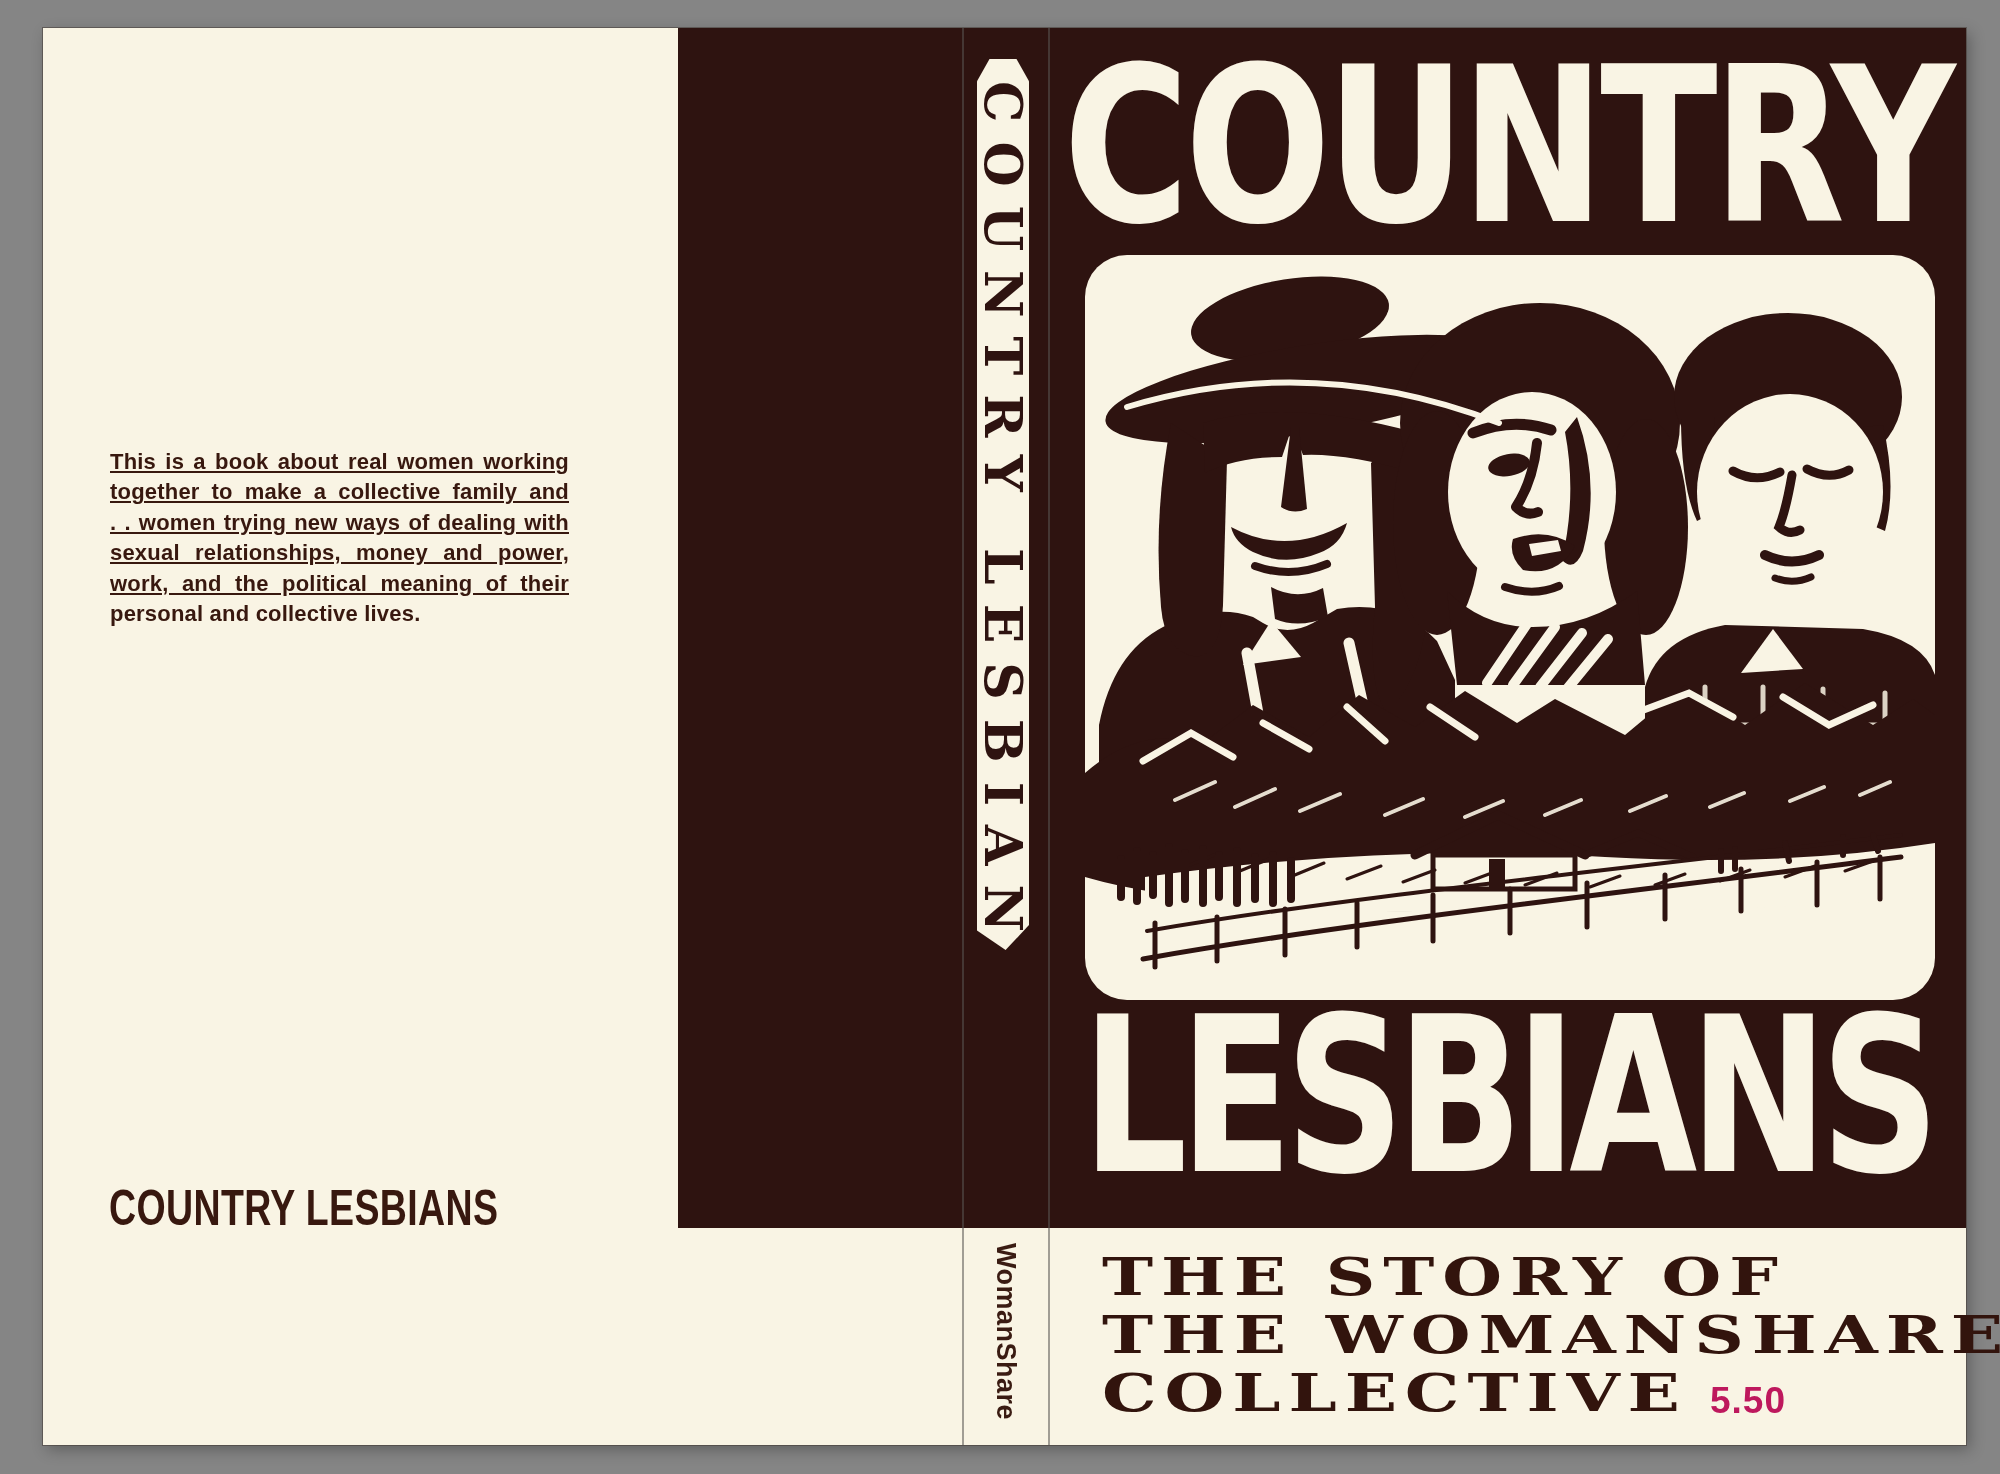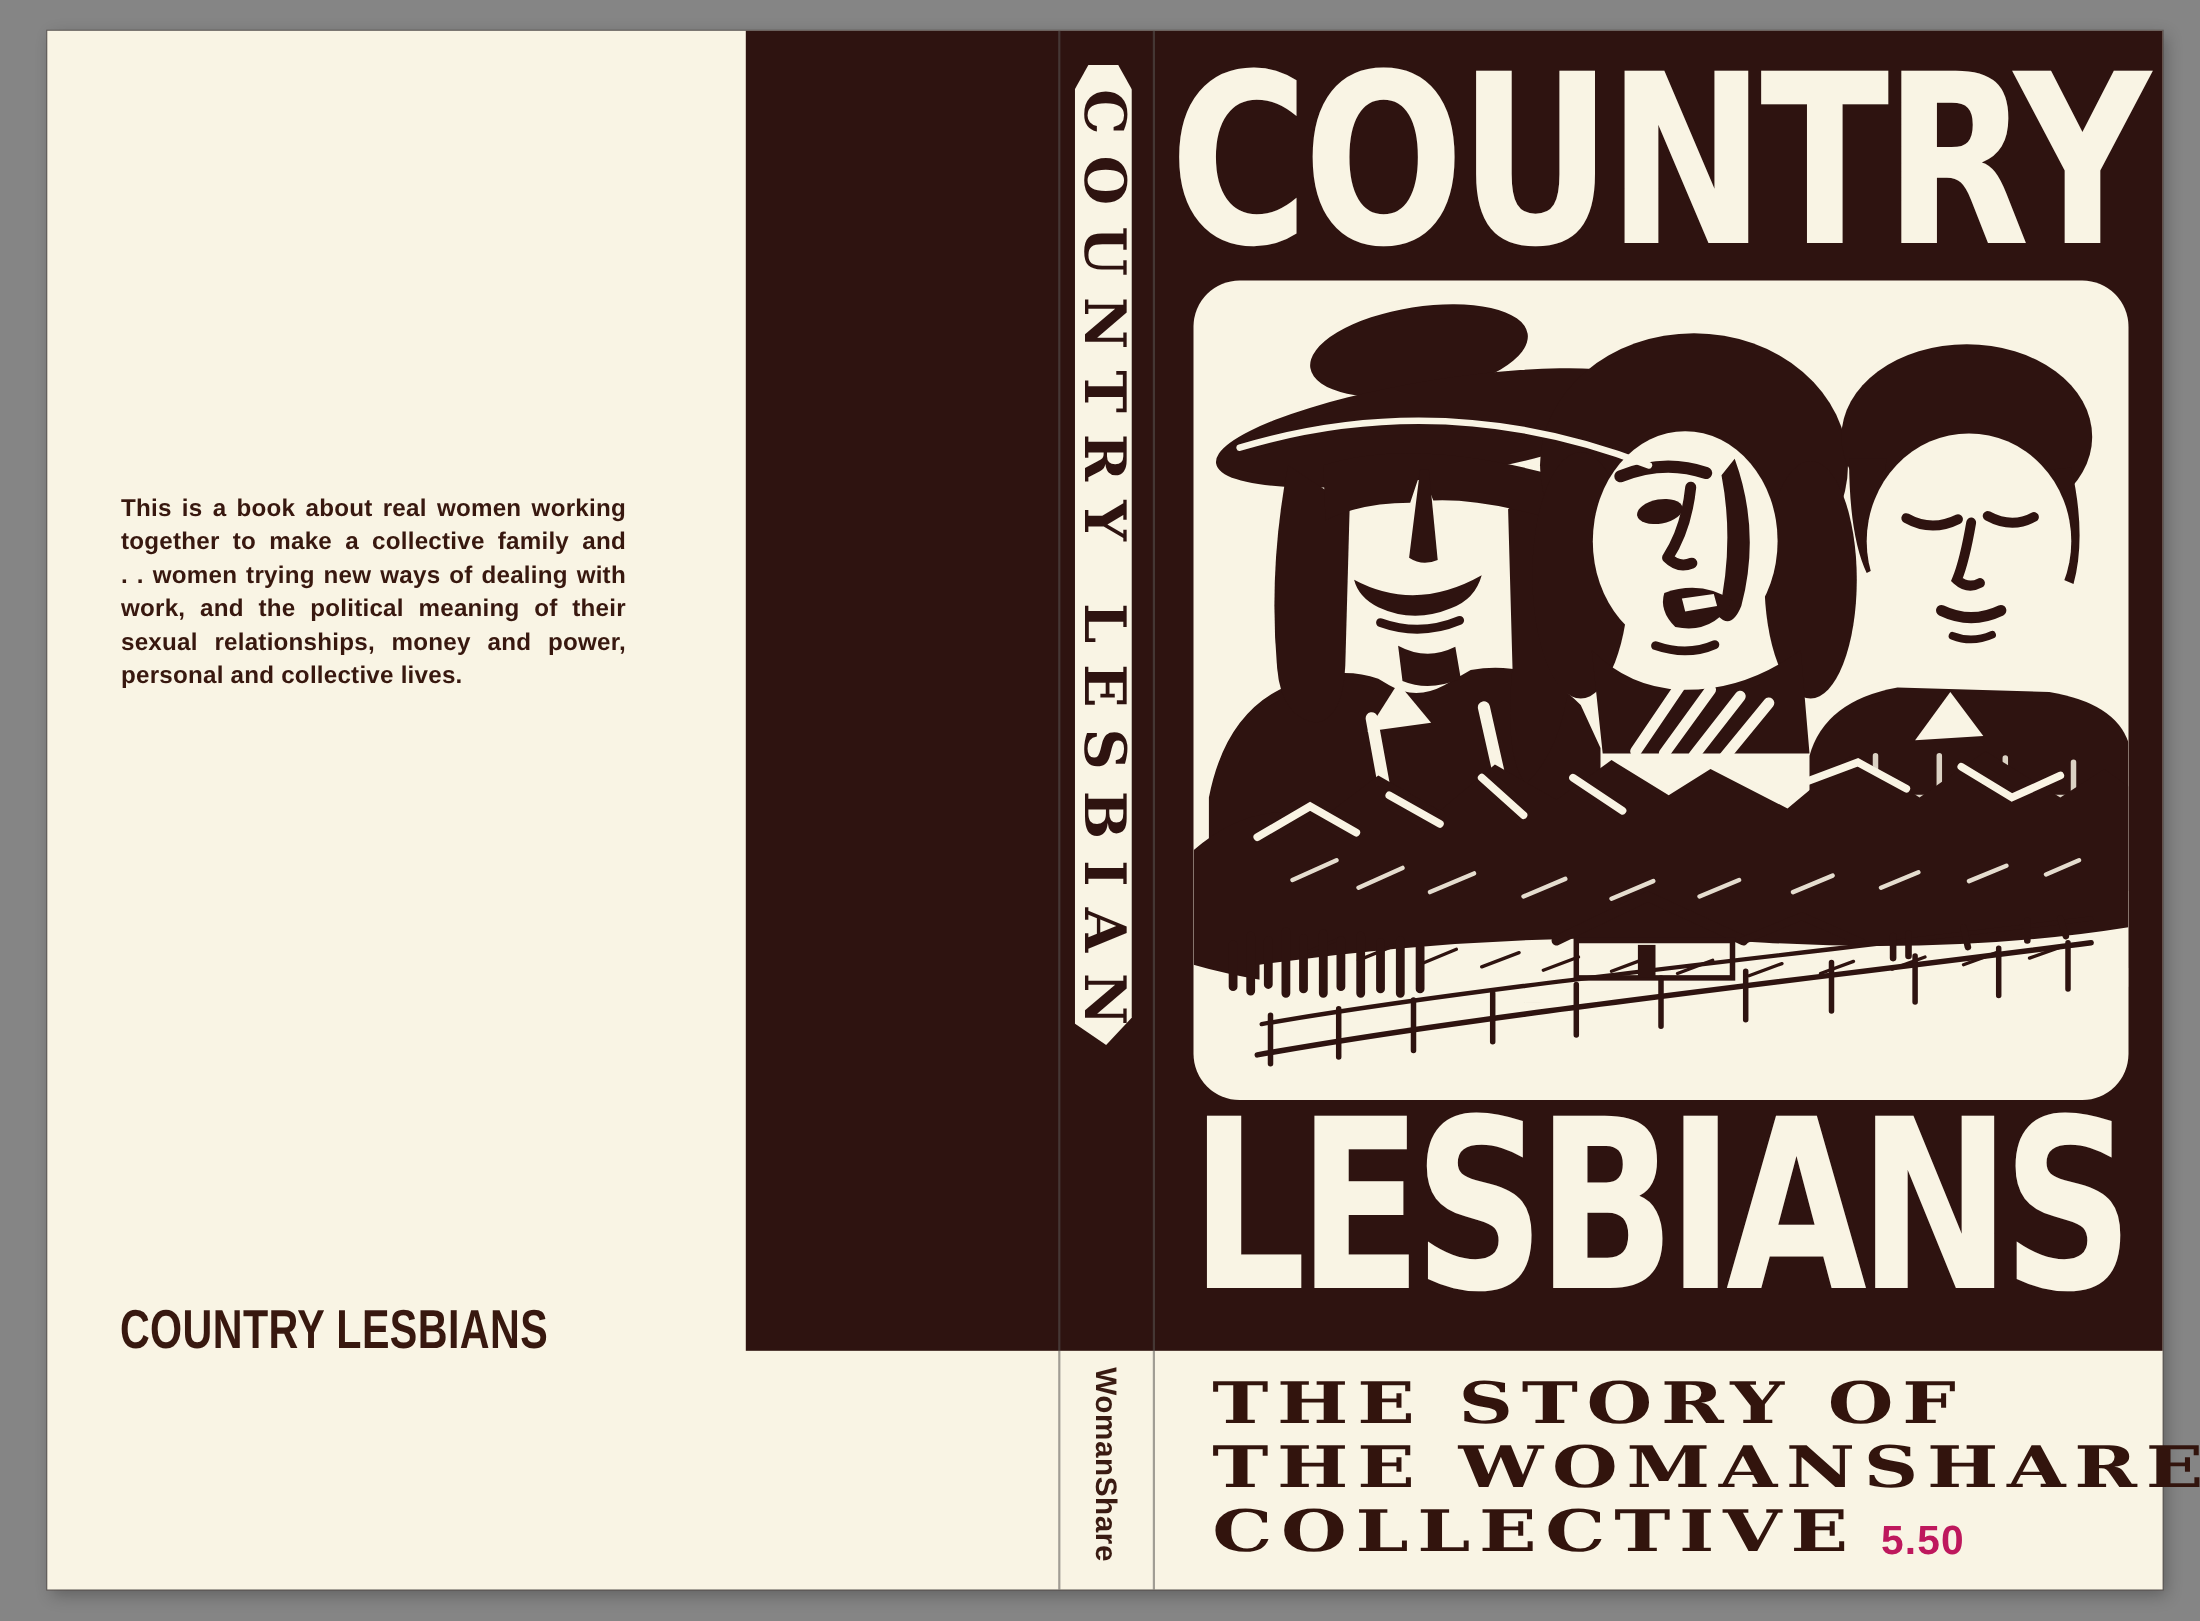--- a/index.html
+++ b/index.html
@@ -16,21 +16,21 @@
   }
   .fold{position:absolute;top:0;width:2px;height:1417px;background:rgba(90,85,82,.55);z-index:9;}
   .fold.left{left:919px;}
   .fold.right{left:1005px;}
 
   
   .blurb{position:absolute;left:67px;width:459px;color:#38180f;
     font-weight:700;font-size:22px;line-height:30.4px;letter-spacing:.2px;}
   .blurb1{top:239px;}
   .blurb2{top:419px;}
-  .jline{text-align:justify;text-align-last:justify;}
+  .jline{text-align:justify;text-align-last:justify;text-decoration:underline;}
   .back-title{
     position:absolute;left:66px;top:1155px;color:#38180f;font-weight:700;
     font-size:50px;line-height:1;letter-spacing:.5px;transform:scaleX(.75);transform-origin:left center;
     white-space:nowrap;
   }
 
   
   .spine-banner{
     position:absolute;left:934px;top:31px;width:52px;height:891px;background:#f9f4e4;z-index:10;
     clip-path:polygon(24% 0%,76% 0%,100% 2.5%,100% 97.2%,55% 100%,0% 97.8%,0% 2.5%);
@@ -78,22 +78,22 @@
 
 <div class="stage">
   <div class="jacket">
 
     <div class="ink-area"></div>
 
     <div class="blurb blurb2">
       <div class="jline">This is a book about real women working</div>
       <div class="jline">together to make a collective family and</div>
       <div class="jline">. . women trying new ways of dealing with</div>
+      <div class="jline">sexual relationships, money and power,</div>
       <div class="jline">work, and the political meaning of their</div>
-      <div class="jline">sexual relationships, money and power,</div>
       <div>personal and collective lives.</div>
     </div>
     <div class="back-title">COUNTRY LESBIANS</div>
 
     <div class="spine-banner">
       <div class="spine-title">COUNTRY LESBIANS</div>
     </div>
     <div class="spine-publisher">
       <span>WomanShare</span>
     </div>

